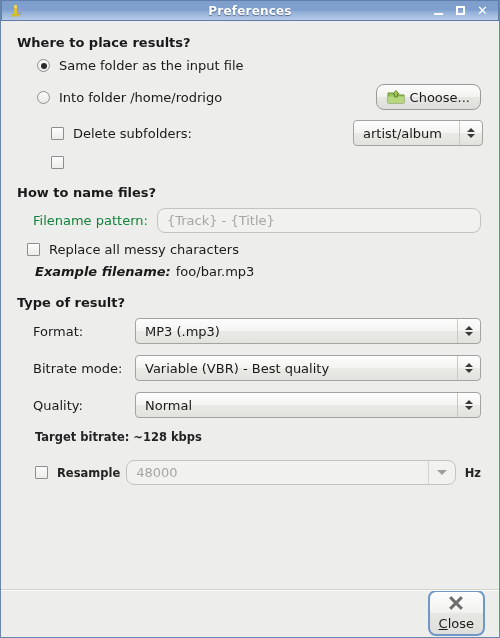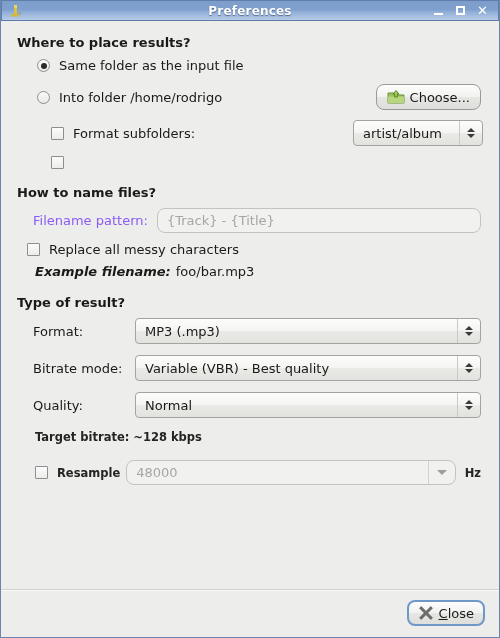--- a/index.html
+++ b/index.html
@@ -161,20 +161,21 @@
     border-radius: 8px;
     background: linear-gradient(to bottom, #fdfdfd 0%, #f2f2f0 48%, #e6e6e3 52%, #dedeDB 100%);
     font-size: 13px;
     color: #1a1a1a;
     cursor: pointer;
     box-shadow: 0 1px 0 rgba(255,255,255,0.8) inset;
   }
   .btn-focus {
     border: 2px solid #6f97c8;
     padding: 3px 9px;
+    flex-direction: column;
   }
 
   
   .combo {
     position: relative;
     height: 26px;
     border: 1px solid #a3a3a1;
     border-radius: 4px;
     background: linear-gradient(to bottom, #fdfdfd 0%, #f4f4f2 50%, #eaeae7 51%, #e2e2df 100%);
     display: flex;
@@ -247,21 +248,21 @@
     border-right: 5px solid transparent;
     border-top: 5px solid #9d9d9b;
   }
 
   .lbl {
     font-size: 13px;
     color: #1a1a1a;
   }
   .lbl-dis {
     font-size: 13px;
-    color: #8b5cf6;
+    color: #15803d;
   }
   .lbl-bold-small {
     font-size: 11.5px;
     color: #242424;
     font-weight: bold;
   }
   .italic {
     font-style: italic;
     font-weight: bold;
     font-size: 13px;
@@ -335,21 +336,21 @@
               <path d="M9 1.5 L12 5 L10.4 5 L10.4 8 L7.6 8 L7.6 5 L6 5 Z" fill="#9fce4e" stroke="#587a2a" stroke-width="0.9"></path>
             </svg>
           </span>
           <span>Choose...</span>
         </div>
       </div>
     </div>
 
     <div class="row" style="margin-left:34px; margin-bottom:10px;">
       <div class="cbox"></div>
-      <div class="cb-label">Format subfolders:</div>
+      <div class="cb-label">Delete subfolders:</div>
       <div style="margin-left:auto; width:130px;">
         <div class="combo">
           <div class="combo-val">artist/album</div>
           <div class="spin">
             <div class="chev-up"></div>
               <div class="chev-dn"></div>
           </div>
         </div>
       </div>
     </div>

